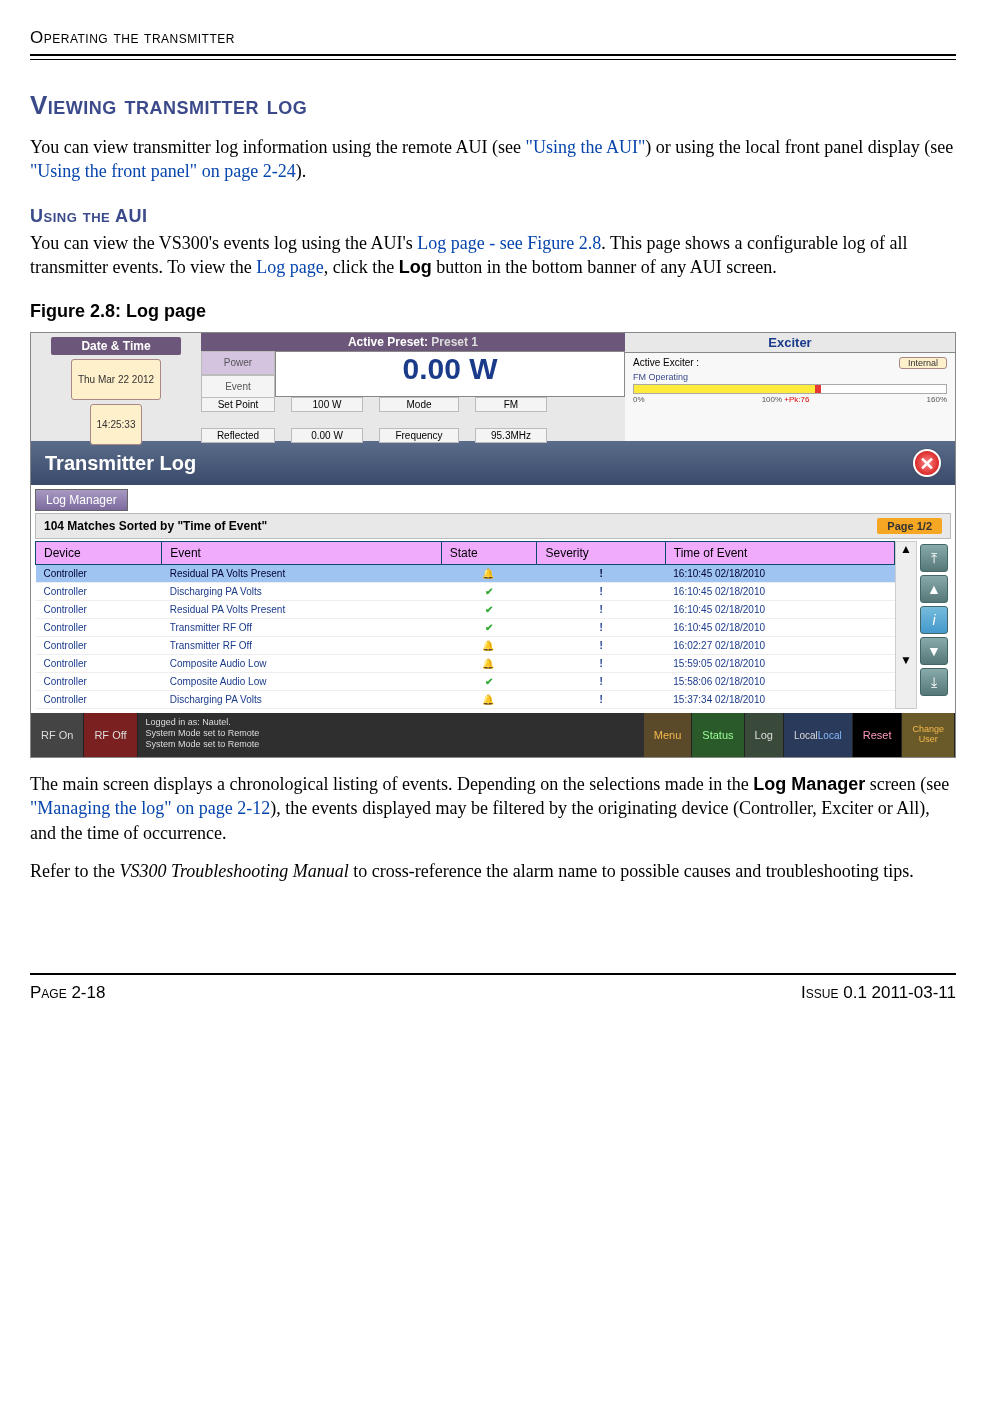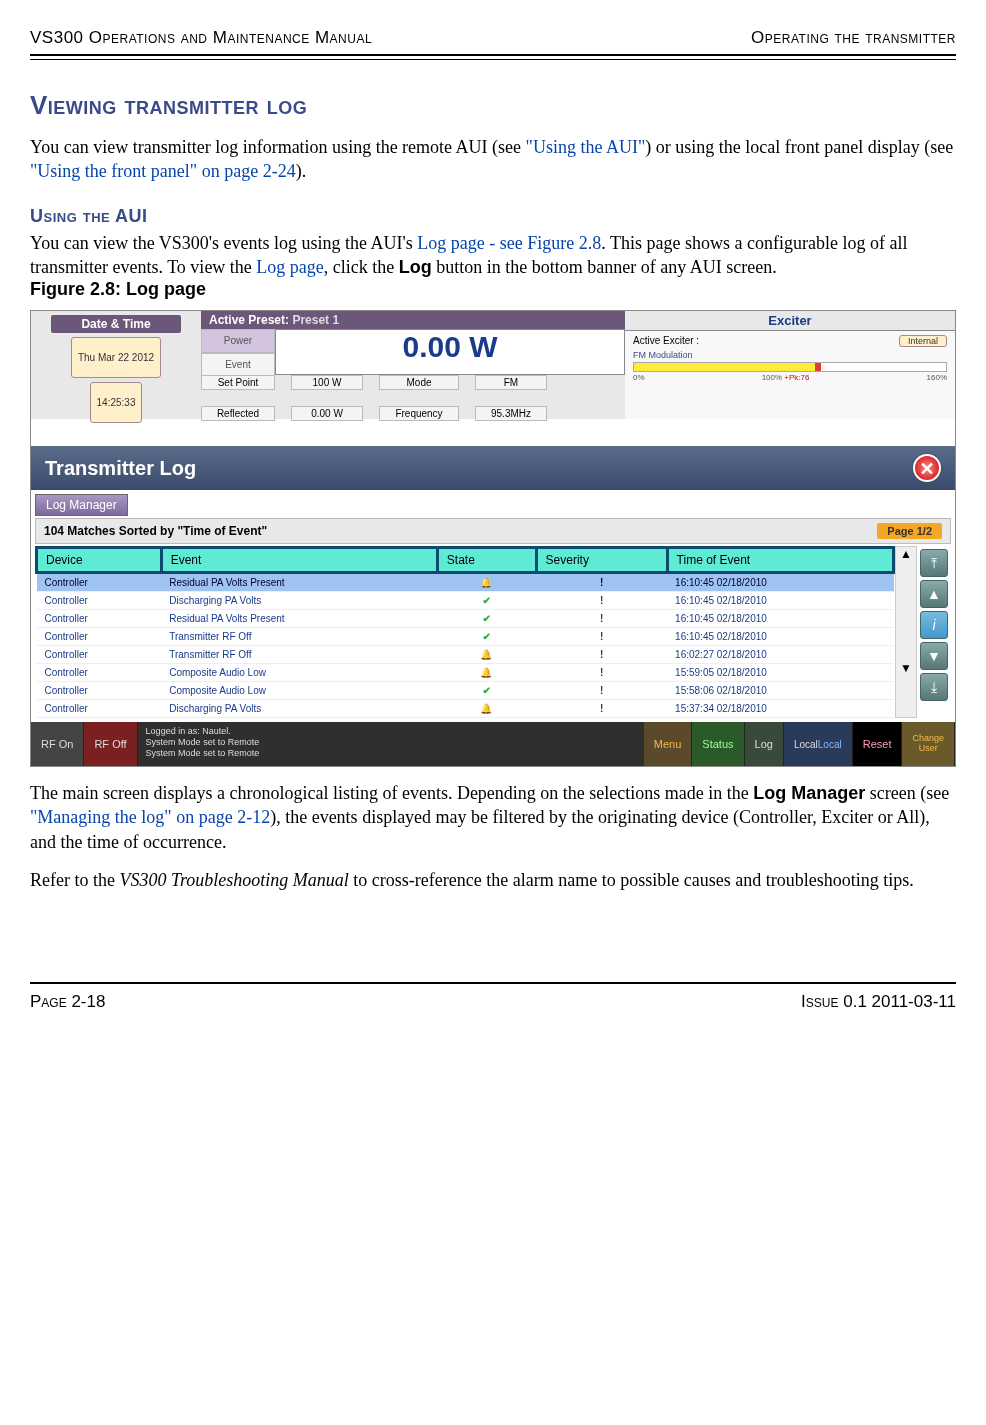--- a/index.html
+++ b/index.html
@@ -3,55 +3,55 @@
 <meta charset="utf-8">
 <style>
   * { box-sizing: border-box; margin: 0; padding: 0; }
   body { font-family: Georgia, 'Times New Roman', serif; background: #fff; color: #000; width: 986px; padding: 28px 30px; }
   .page-header { display: flex; justify-content: space-between; font-variant: small-caps; font-size: 17px; font-family: 'Trebuchet MS', sans-serif; letter-spacing: 0.5px; }
   .rule-top { border-top: 2px solid #000; margin-top: 6px; height: 6px; border-bottom: 1px solid #000; }
   .section-title { font-variant: small-caps; color: #3b4a8a; font-family: 'Trebuchet MS', sans-serif; font-size: 26px; margin-top: 30px; letter-spacing: 0.5px; }
   .body-text { font-size: 18px; line-height: 1.35; margin-top: 14px; }
   .link { color: #0645ad; }
   .sub-title { font-variant: small-caps; color: #3b4a8a; font-family: 'Trebuchet MS', sans-serif; font-size: 18px; margin-top: 22px; letter-spacing: 0.5px; }
-  .fig-caption { font-family: Arial, Helvetica, sans-serif; font-weight: bold; font-size: 18px; margin-bottom: 10px; }
+  .fig-caption { font-family: Arial, Helvetica, sans-serif; font-weight: bold; font-size: 18px; margin-top: 22px; margin-bottom: 10px; }
   .screenshot { border: 1px solid #888; width: 100%; font-family: Verdana, Arial, sans-serif; }
   .ss-top { display: flex; background: #e8e8e8; height: 108px; }
   .logo-cell { width: 120px; background: #fff; display: flex; align-items: center; justify-content: center; }
   .logo-box { text-align: center; font-size: 12px; color: #3b4a8a; }
   .logo-arc { width: 50px; height: 26px; border-top: 6px solid #f29c2e; border-radius: 50px 50px 0 0; margin: 0 auto; }
   .dt-col { width: 170px; display: flex; flex-direction: column; align-items: center; justify-content: flex-start; padding-top: 4px; gap: 4px; }
   .panel-hdr { background: #6c577a; color: #fff; font-size: 12px; font-weight: bold; padding: 2px 10px; border-radius: 2px; width: 130px; text-align: center; }
   .pill { border: 1px solid #a88; background: #fff0cc; font-size: 10px; padding: 14px 6px; border-radius: 3px; color: #333; }
   .preset-col { flex: 1; display: flex; flex-direction: column; }
-  .preset-hdr { background: #6c577a; color: #fff; font-size: 12px; font-weight: bold; padding: 2px 8px; text-align: left; }
+  .preset-hdr { background: #6c577a; color: #fff; font-size: 12px; font-weight: bold; padding: 2px 8px; text-align: center; }
   .preset-hdr .val { color: #ddd; }
   .power-row { display: flex; height: 46px; }
   .power-lbls { width: 74px; display: flex; flex-direction: column; font-size: 10px; }
   .power-lbls div { flex: 1; border: 1px solid #bbb; background: #d5c4e0; color: #555; text-align: center; line-height: 22px; }
   .power-lbls div:nth-child(2){background:#f4f4f4;}
   .power-val { flex: 1; background: #fff; border: 1px solid #888; color: #1a3a8a; font-size: 30px; font-weight: bold; text-align: center; }
   .stat-grid { display: grid; grid-template-columns: 74px 72px 80px 72px; font-size: 10px; gap: 16px; }
   .stat-grid div { border: 1px solid #bbb; background: #f4f4f4; text-align: center; padding: 1px 2px; }
   .exciter-col { width: 330px; display: flex; flex-direction: column; }
   .ex-hdr { background: #e8e8e8; color: #1a3a8a; font-size: 13px; font-weight: bold; border-bottom: 1px solid #888; padding: 2px 24px; text-align: center; }
   .ex-body { background: #f8f8f8; flex: 1; padding: 4px 8px; font-size: 10px; position: relative; }
   .ex-badge { border: 1px solid #a88; background: #fff0cc; font-size: 9px; padding: 0 8px; border-radius: 3px; position: absolute; right: 8px; top: 4px; color: #333; }
   .ex-mod { font-size: 9px; color: #3b4a8a; margin-top: 4px; }
   .mod-bar { height: 10px; background: linear-gradient(to right, #ffeb3b 0%, #ffeb3b 58%, #e53935 58%, #e53935 60%, #fff 60%); border: 1px solid #aaa; margin-top: 2px; }
   .mod-scale { display: flex; justify-content: space-between; font-size: 8px; color: #555; margin-top: 1px; }
   .mod-scale .pk { color: #d00; }
-  .tl-bar { background: linear-gradient(#5b6b8a, #3a4a6a); color: #fff; font-size: 20px; font-weight: bold; padding: 8px 14px; display: flex; justify-content: space-between; align-items: center; font-family: 'Trebuchet MS', sans-serif; margin-top: 27px; }
+  .tl-bar { background: linear-gradient(#5b6b8a, #3a4a6a); color: #fff; font-size: 20px; font-weight: bold; padding: 8px 14px; display: flex; justify-content: space-between; align-items: center; font-family: 'Trebuchet MS', sans-serif; }
   .close-x { width: 28px; height: 28px; background: radial-gradient(#f88, #c00); border-radius: 50%; color: #fff; font-size: 18px; text-align: center; line-height: 26px; border: 2px solid #fff; box-shadow: 0 0 2px #444; }
   .log-mgr-tab { display: inline-block; background: linear-gradient(#a899c2,#7c6a9e); color: #fff; font-size: 12px; padding: 3px 10px; margin: 4px 0 0 4px; border: 1px solid #666; }
   .matches-bar { background: #e8e8e8; font-size: 12px; padding: 4px 8px; font-weight: bold; display: flex; justify-content: space-between; align-items: center; border: 1px solid #bbb; margin: 2px 4px 0; }
   .page-badge { background: #f5a623; color: #333; padding: 2px 10px; font-size: 11px; border-radius: 2px; }
   .log-body { display: flex; margin: 2px 4px 4px; }
   .log-table { flex: 1; border-collapse: collapse; font-size: 11px; background: #fff; }
-  .log-table th { background: #5eead4; text-align: left; padding: 4px 8px; border: 3px solid #0c4a6e; font-weight: normal; font-size: 12px; }
+  .log-table th { background: #f0abfc; text-align: left; padding: 4px 8px; border: 1px solid #0c4a6e; font-weight: normal; font-size: 12px; }
   .log-table td { padding: 3px 8px; border-bottom: 1px solid #eee; color: #1a3a8a; font-size: 10px; }
   .log-table tr.sel td { background: #9fc4f2; color: #003; }
   .state-ok { color: #3a3; font-weight: bold; }
   .state-al { color: #c33; font-weight: bold; }
   .sev { color: #d00; font-weight: bold; text-align: center; }
   .scroll-col { width: 22px; display: flex; flex-direction: column; background: #eee; border: 1px solid #ccc; }
   .scroll-col > div { flex: 1; text-align: center; font-size: 12px; }
   .nav-col { width: 34px; display: flex; flex-direction: column; gap: 3px; padding: 3px; }
   .nav-btn { height: 28px; background: linear-gradient(#8aa, #577); border: 1px solid #466; border-radius: 3px; color: #fff; text-align: center; font-size: 14px; line-height: 26px; }
   .nav-btn.info { background: linear-gradient(#7bd, #49c); font-style: italic; }
@@ -67,21 +67,20 @@
   .f-local .rem { color: #8bf; }
   .f-reset { background: #000000; color: #f9b; }
   .f-user { background: #6a5a2a; color: #f5b84b; font-size: 9px; line-height: 1.1; display: flex; flex-direction: column; }
   .bottom-rule { border-top: 2px solid #000; margin-top: 90px; }
   .page-footer { display: flex; justify-content: space-between; font-variant: small-caps; font-family: 'Trebuchet MS', sans-serif; font-size: 17px; margin-top: 8px; }
 </style>
 </head>
 <body>
 
 <div class="page-header">
-  <span>VS300 Operations and Maintenance Manual</span>
   <span>Operating the transmitter</span>
 </div>
 <div class="rule-top"></div>
 
 <h1 class="section-title">Viewing transmitter log</h1>
 
 <p class="body-text">
   <span>You can view transmitter log information using the remote AUI (see </span><span class="link">"Using the AUI"</span><span>) or using the local front panel display (see </span><span class="link">"Using the front panel" on page 2-24</span><span>).</span>
 </p>
 
@@ -121,21 +120,21 @@
         <div>0.00 W</div>
         <div>Frequency</div>
         <div>95.3MHz</div>
       </div>
     </div>
     <div class="exciter-col">
       <div class="ex-hdr">Exciter</div>
       <div class="ex-body">
         <span>Active Exciter :</span>
         <span class="ex-badge">Internal</span>
-        <div class="ex-mod">FM Modulation</div>
+        <div class="ex-mod">FM Operating</div>
         <div class="mod-bar"></div>
         <div class="mod-scale">
           <span>0%</span>
           <span><span>100%</span> <span class="pk">+Pk:76</span></span>
           <span>160%</span>
         </div>
       </div>
     </div>
   </div>
 

